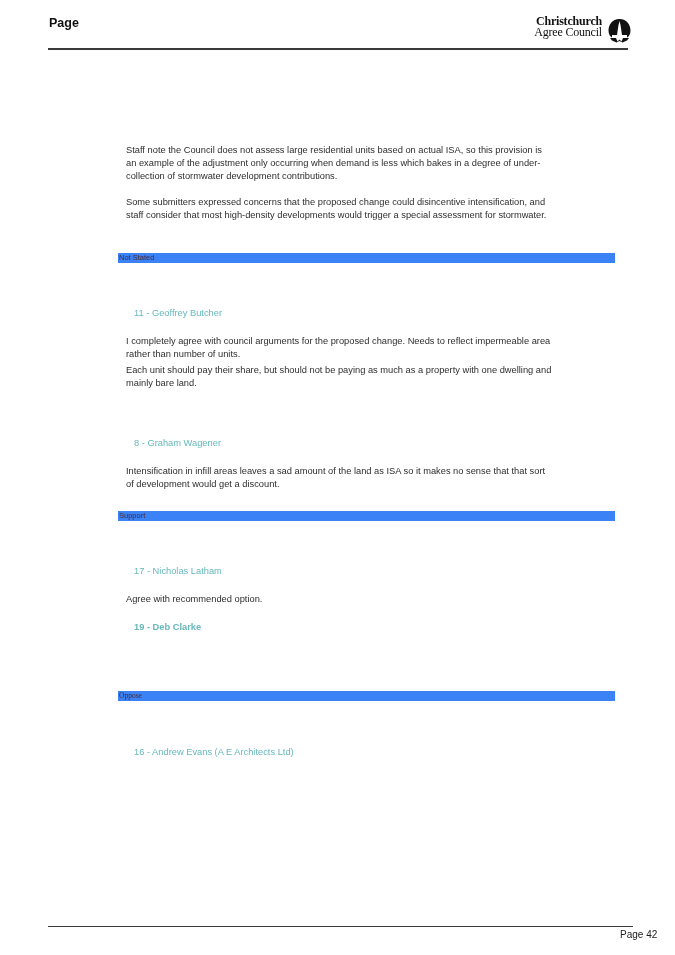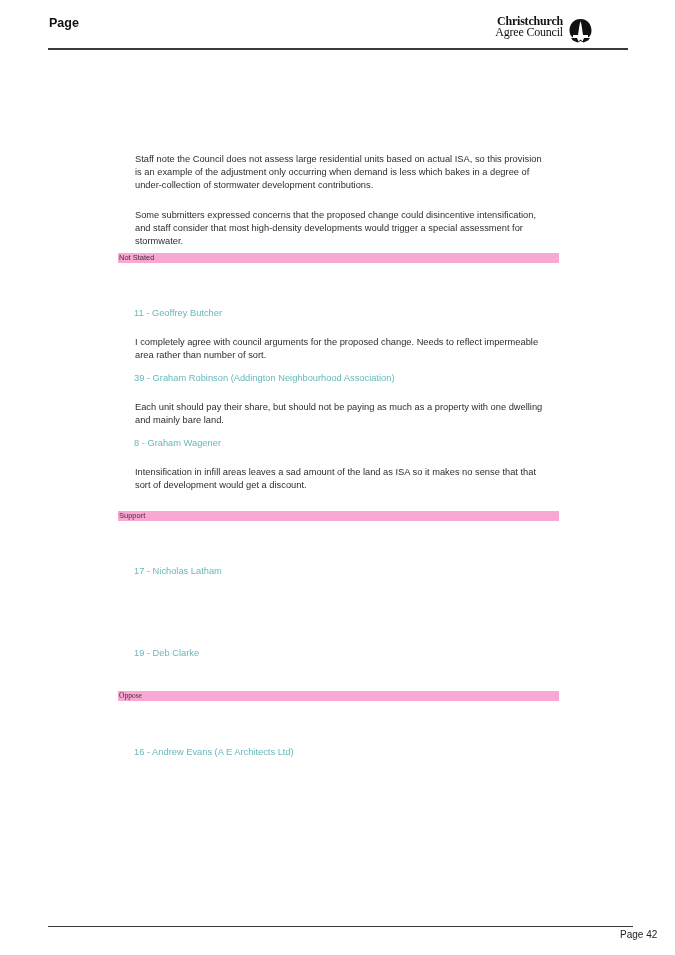--- a/index.html
+++ b/index.html
@@ -5,39 +5,39 @@
     html, body { margin: 0; padding: 0; background: #ffffff; }
     body {
       width: 675px; height: 955px; position: relative; overflow: hidden;
       font-family: "Liberation Sans", sans-serif; color: #2b2b2b;
     }
     .header-title {
       position: absolute; left: 49px; top: 16px;
       font-size: 12.5px; font-weight: bold; color: #111;
     }
     .logo {
-      position: absolute; left: 488px; top: 16px; width: 105px; height: 30px;
+      position: absolute; left: 527px; top: 16px; width: 105px; height: 30px;
     }
     .logo-text {
       position: absolute; right: 30px; top: 0;
       font-family: "Liberation Serif", serif; text-align: right; line-height: 11px; color: #111;
     }
     .logo-line1 { font-size: 12px; font-weight: bold; display: block; letter-spacing: -0.2px; }
     .logo-line2 { font-size: 12px; display: block; letter-spacing: -0.2px; }
     .logo-mark { position: absolute; right: 0; top: 2px; width: 25px; height: 25px; }
     .header-rule {
       position: absolute; left: 48px; top: 48px; width: 580px; height: 2px; background: #3a3a3a;
     }
     .content { position: absolute; left: 118px; width: 442px; }
     p.body {
-      margin: 17px; font-size: 9.3px; line-height: 13px; color: #2e2e2e;
+      margin: 8px; font-size: 9.3px; line-height: 13px; color: #2e2e2e;
     }
     .section-bar {
-      position: absolute; left: 118px; width: 441px; height: 10px;
-      background: #f9a8d4; font-size: 7.5px; line-height: 10px; color: #4a2a30;
+      position: absolute; left: 118px; width: 497px; height: 10px;
+      background: #3b82f6; font-size: 7.5px; line-height: 10px; color: #4a2a30;
       padding-left: 1px; box-sizing: border-box;
     }
     .submitter {
       margin: 16px; font-size: 9.3px; line-height: 12px; color: #66b8bb;
     }
     .footer-rule {
       position: absolute; left: 48px; top: 926px; width: 585px; height: 1px; background: #3a3a3a;
     }
     .page-num {
       position: absolute; left: 586px; top: 929px; font-size: 10px; color: #222; padding-left: 34px;
@@ -63,40 +63,40 @@
 
 <div class="content" style="top:136px;">
   <p class="body">Staff note the Council does not assess large residential units based on actual ISA, so this provision is an example of the adjustment only occurring when demand is less which bakes in a degree of under-collection of stormwater development contributions.</p>
   <p class="body" style="margin-top:13px;">Some submitters expressed concerns that the proposed change could disincentive intensification, and staff consider that most high-density developments would trigger a special assessment for stormwater.</p>
 </div>
 
 <div class="section-bar" style="top:253px;">Not Stated</div>
 
 <div class="content" style="top:291px;">
   <p class="submitter">11 - Geoffrey Butcher</p>
-  <p class="body">I completely agree with council arguments for the proposed change.  Needs to reflect impermeable area rather than number of sort.</p>
+  <p class="body">I completely agree with council arguments for the proposed change.  Needs to reflect impermeable area rather than number of units.</p>
 </div>
 
 <div class="content" style="top:356px;">
-  <p class="submitter">39 - Graham Robinson (Addington Neighbourhood Association)</p>
   <p class="body">Each unit should pay their share, but should not be paying as much as a property with one dwelling and mainly bare land.</p>
 </div>
 
 <div class="content" style="top:421px;">
   <p class="submitter">8 - Graham Wagener</p>
   <p class="body">Intensification in infill areas leaves a sad amount of the land as ISA so it makes no sense that that sort of development would get a discount.</p>
 </div>
 
 <div class="section-bar" style="top:511px;">Support</div>
 
 <div class="content" style="top:549px;">
   <p class="submitter">17 - Nicholas Latham</p>
+  <p class="body">Agree with recommended option.</p>
 </div>
 
-<div class="content" style="top:631px;">
+<div class="content" style="top:605px;font-weight:bold;">
   <p class="submitter">19 - Deb Clarke</p>
 </div>
 
 <div class="section-bar" style="top:691px;font-family:Liberation Serif, serif;">Oppose</div>
 
 <div class="content" style="top:730px;">
   <p class="submitter">16 - Andrew Evans (A E Architects Ltd)</p>
 </div>
 
 <div class="footer-rule"></div>

